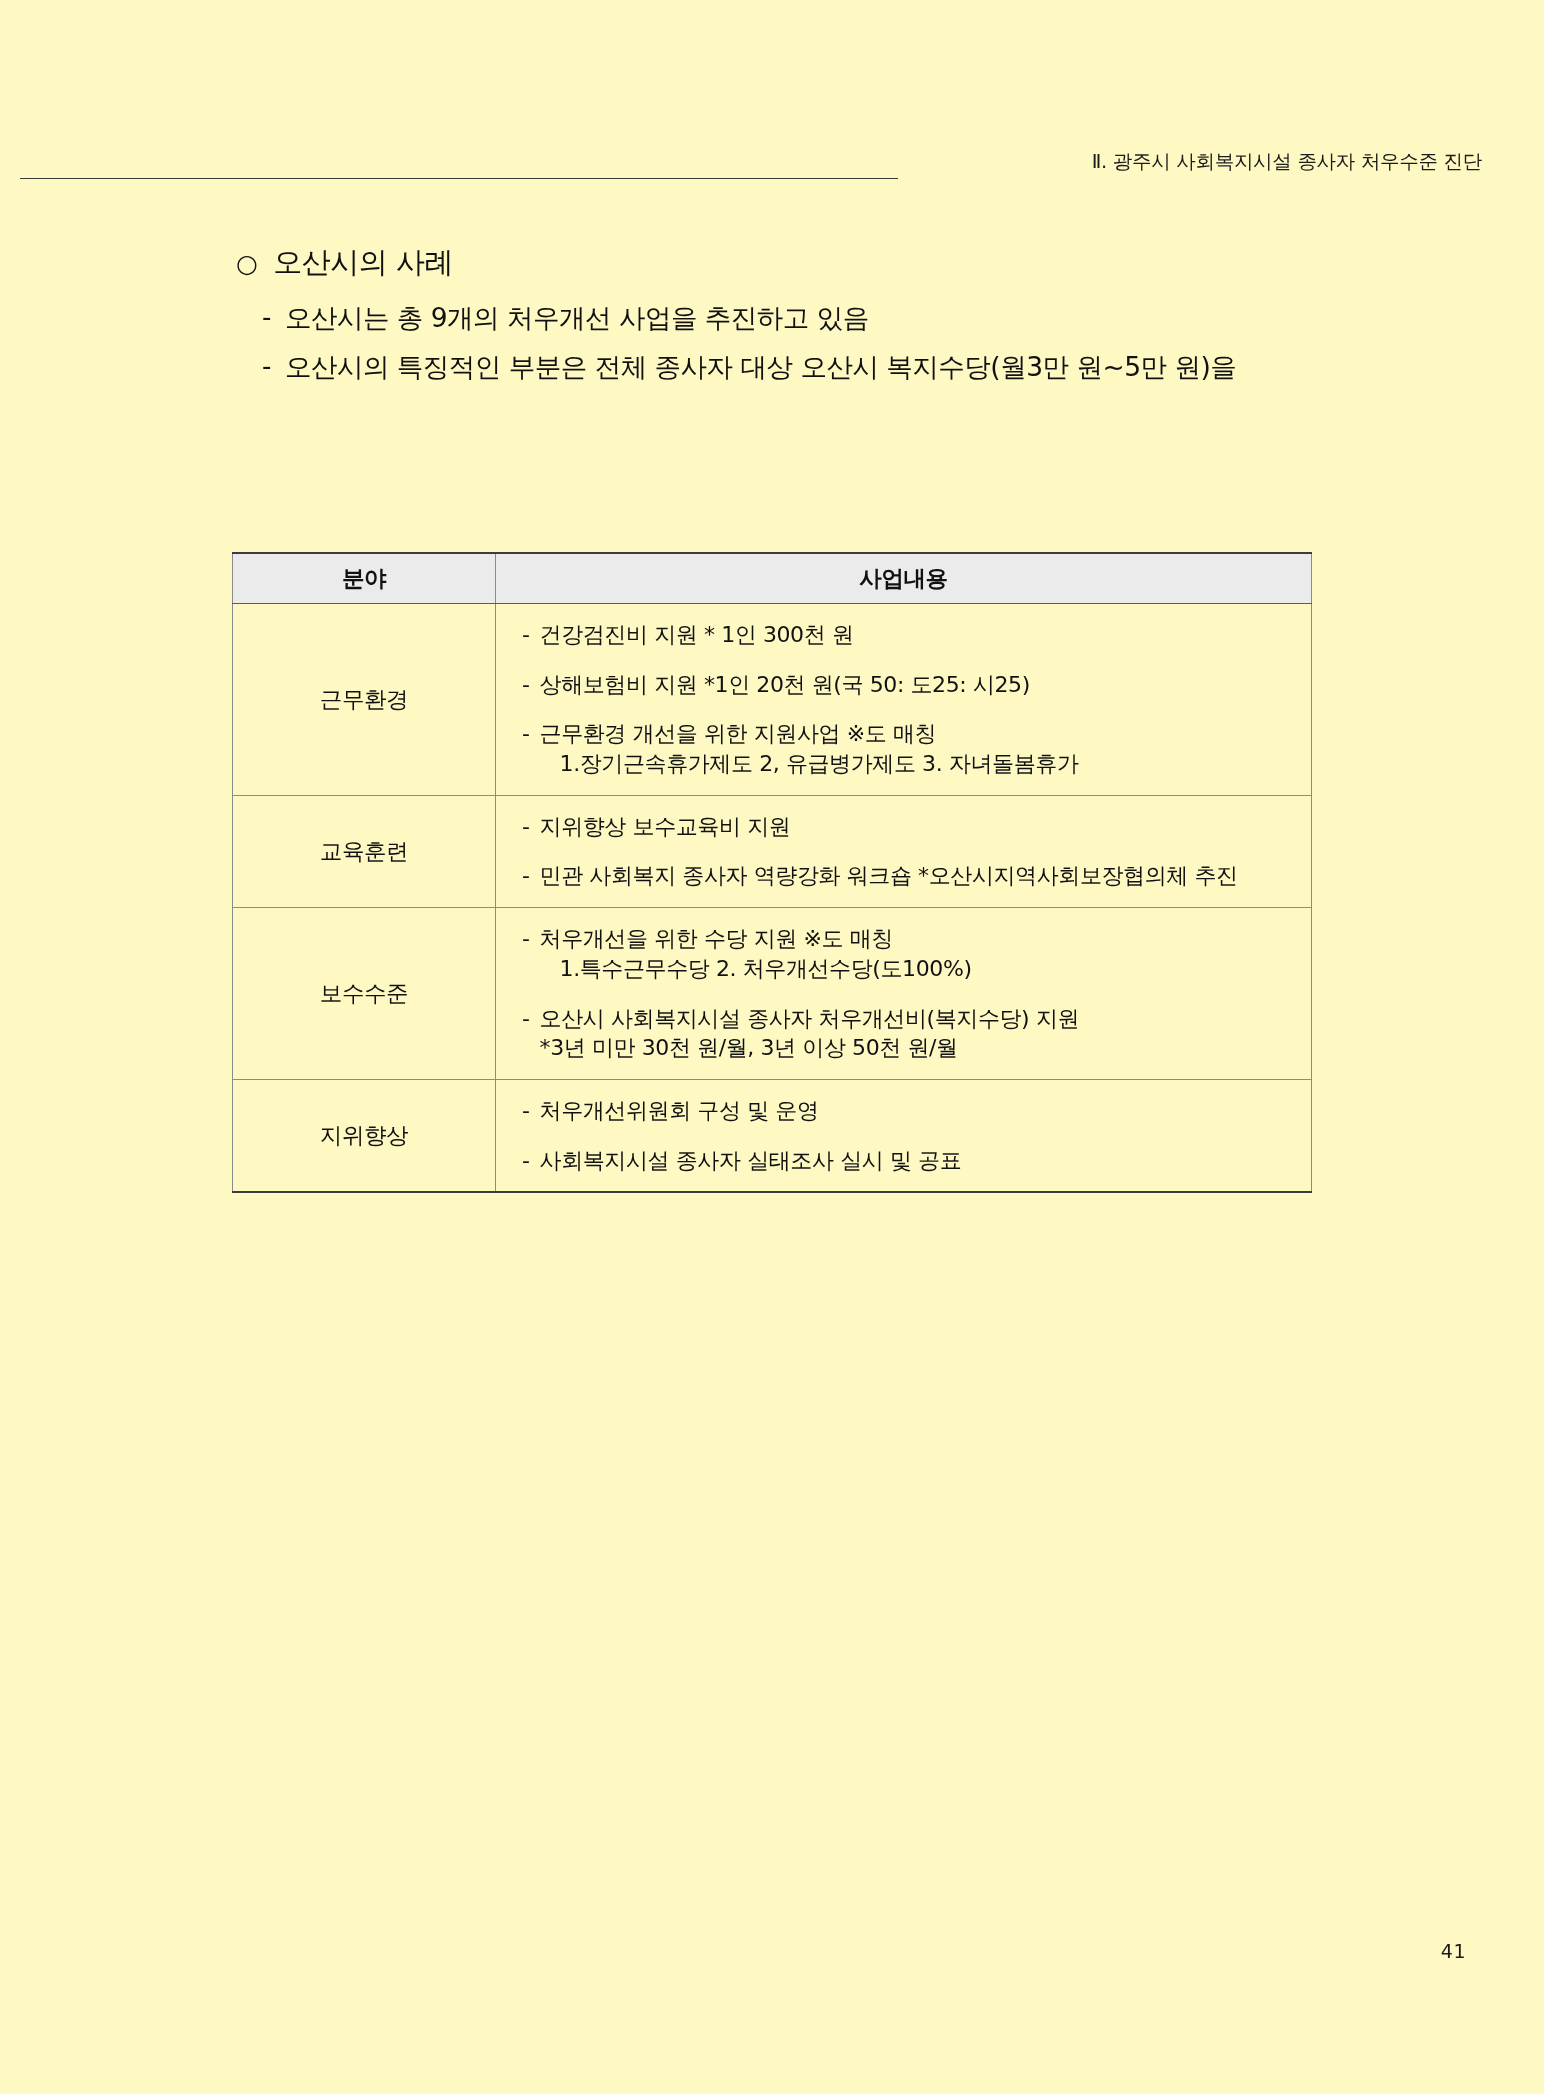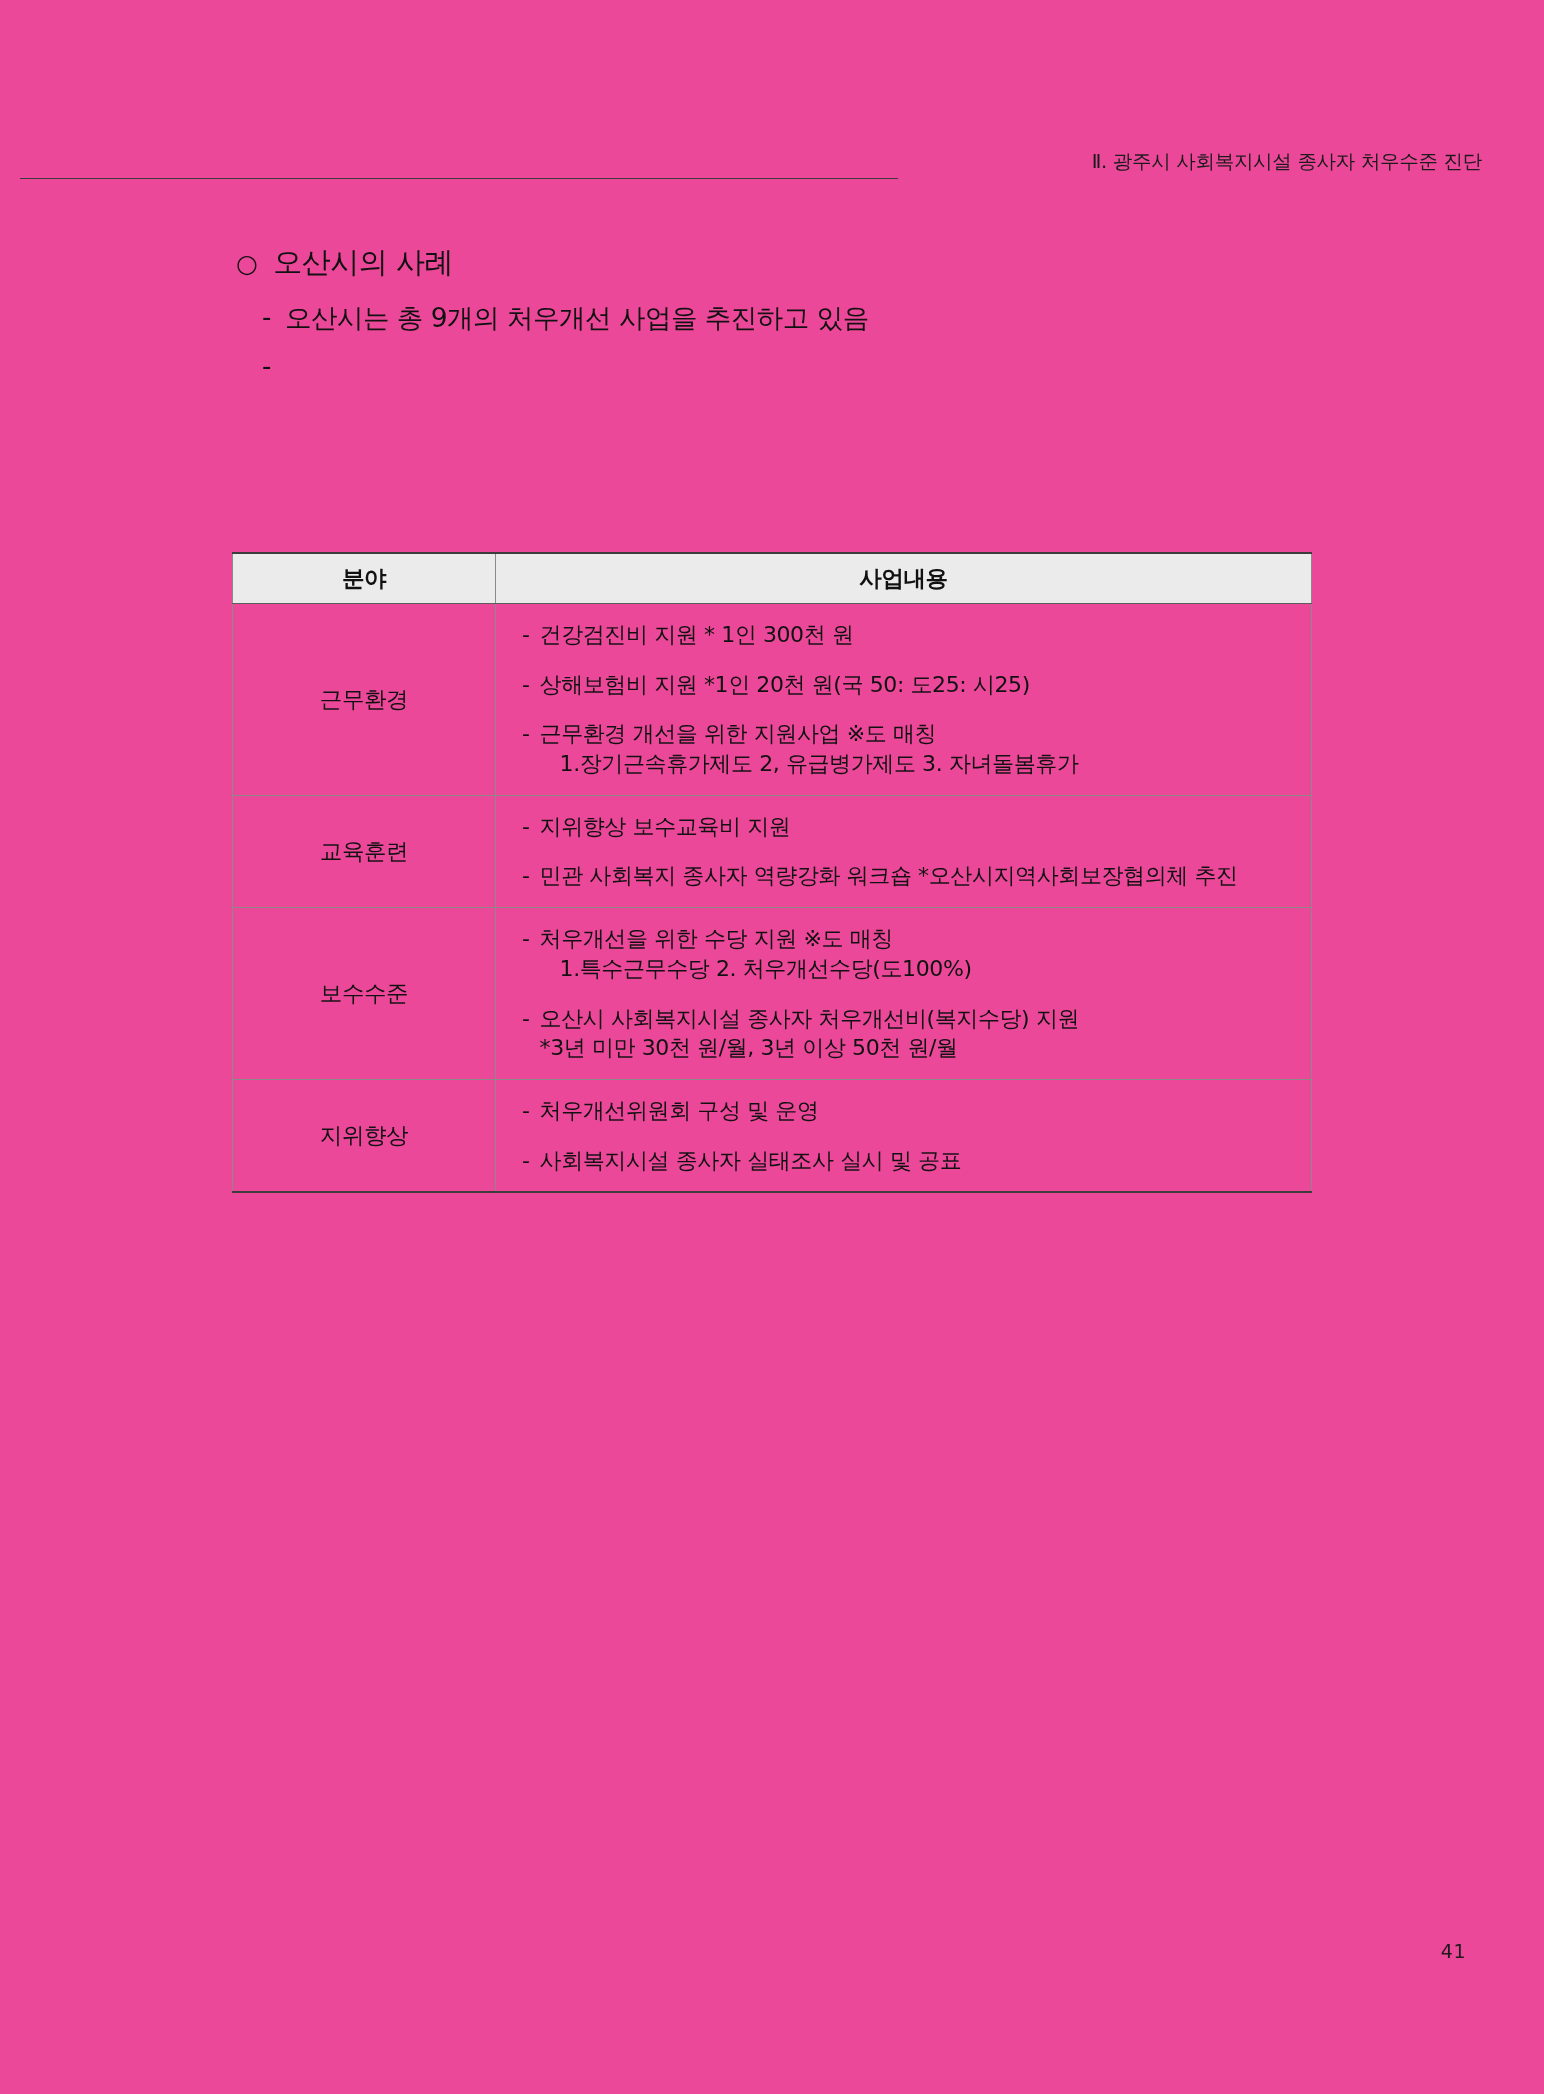--- a/index.html
+++ b/index.html
@@ -8,21 +8,21 @@
     background: #ffffff;
   }
   body {
     font-family: "DejaVu Sans", "Liberation Sans", sans-serif;
     color: #111111;
   }
   .page {
     position: relative;
     width: 1544px;
     height: 2094px;
-    background: #ec4899;
+    background: #fef9c3;
     box-sizing: border-box;
     overflow: hidden;
   }
 
   
   .header {
     position: absolute;
     left: 0;
     right: 0;
     top: 148px;
@@ -198,20 +198,21 @@
     <div class="lvl2">
       <span class="marker">-</span>
       <span class="txt">
         <span>오산시는 총 9개의 처우개선 사업을 추진하고 있음</span>
       </span>
     </div>
 
     <div class="lvl2">
       <span class="marker">-</span>
       <span class="txt">
+        <span>오산시의 특징적인 부분은 전체 종사자 대상 오산시 복지수당(월3만 원~5만 원)을</span>
       </span>
     </div>
 
   </div>
 
 
   <div class="tbl-wrap">
     <table class="data">
       <thead>
         <tr>

